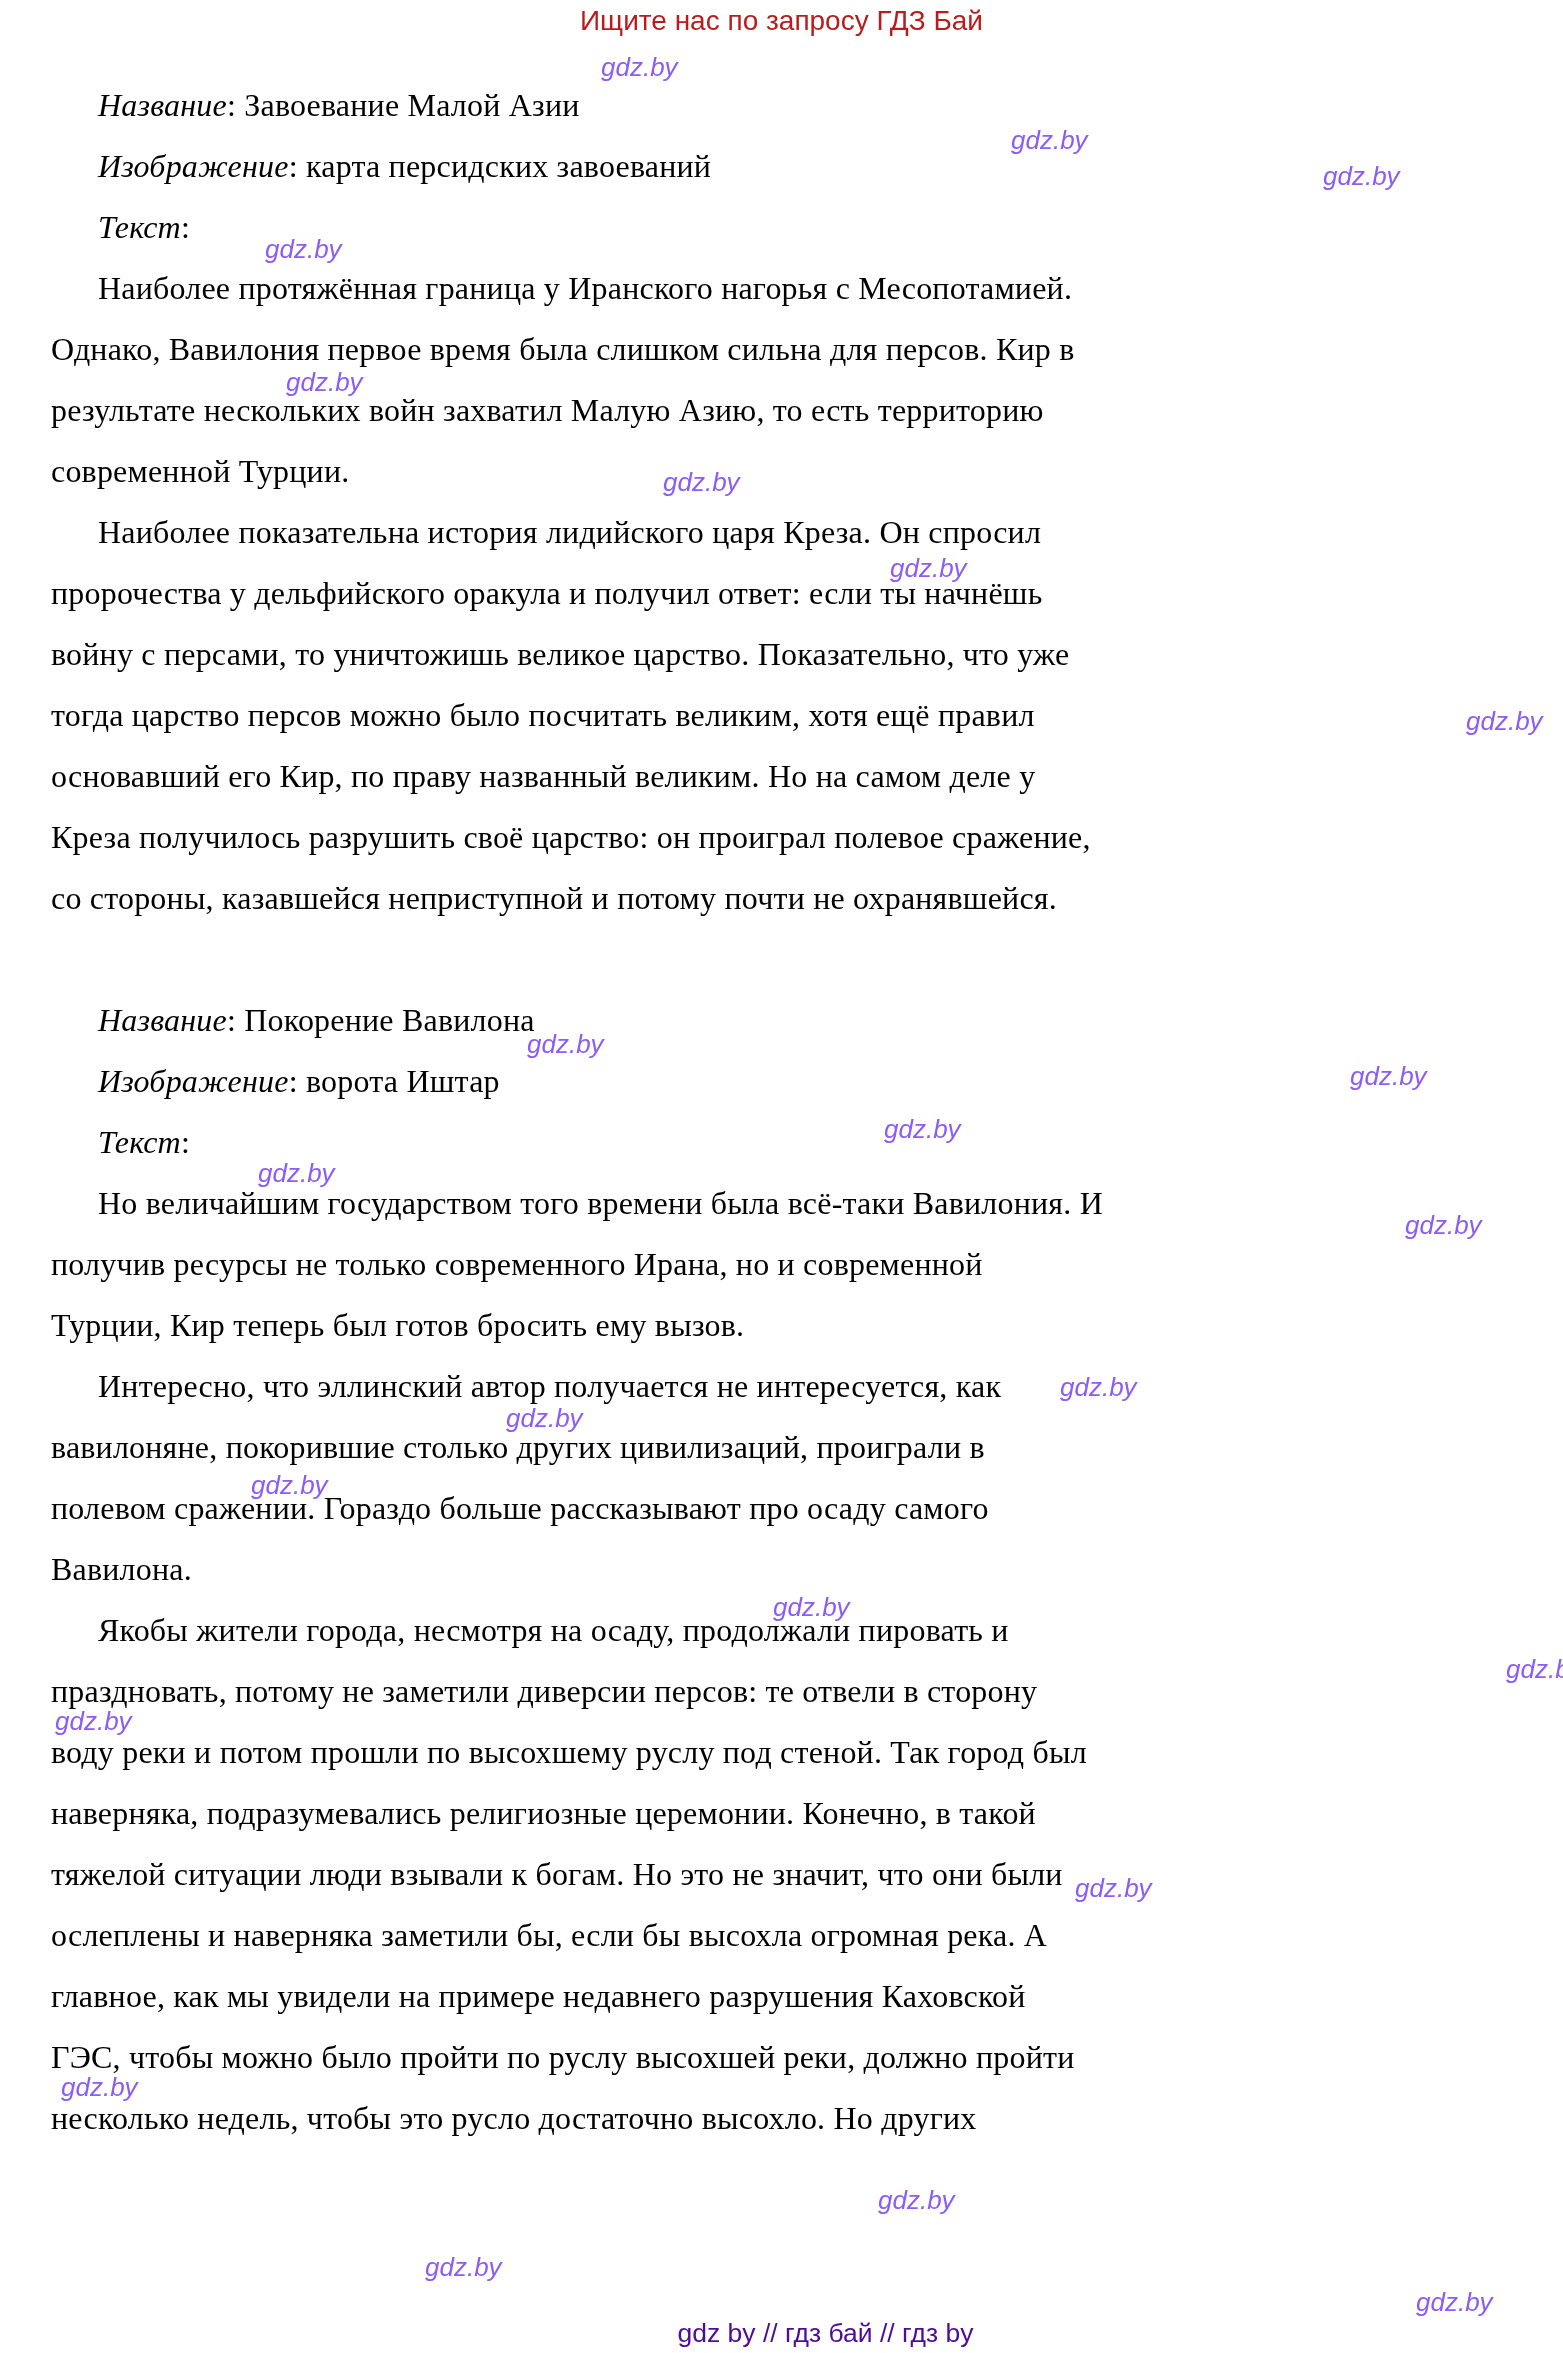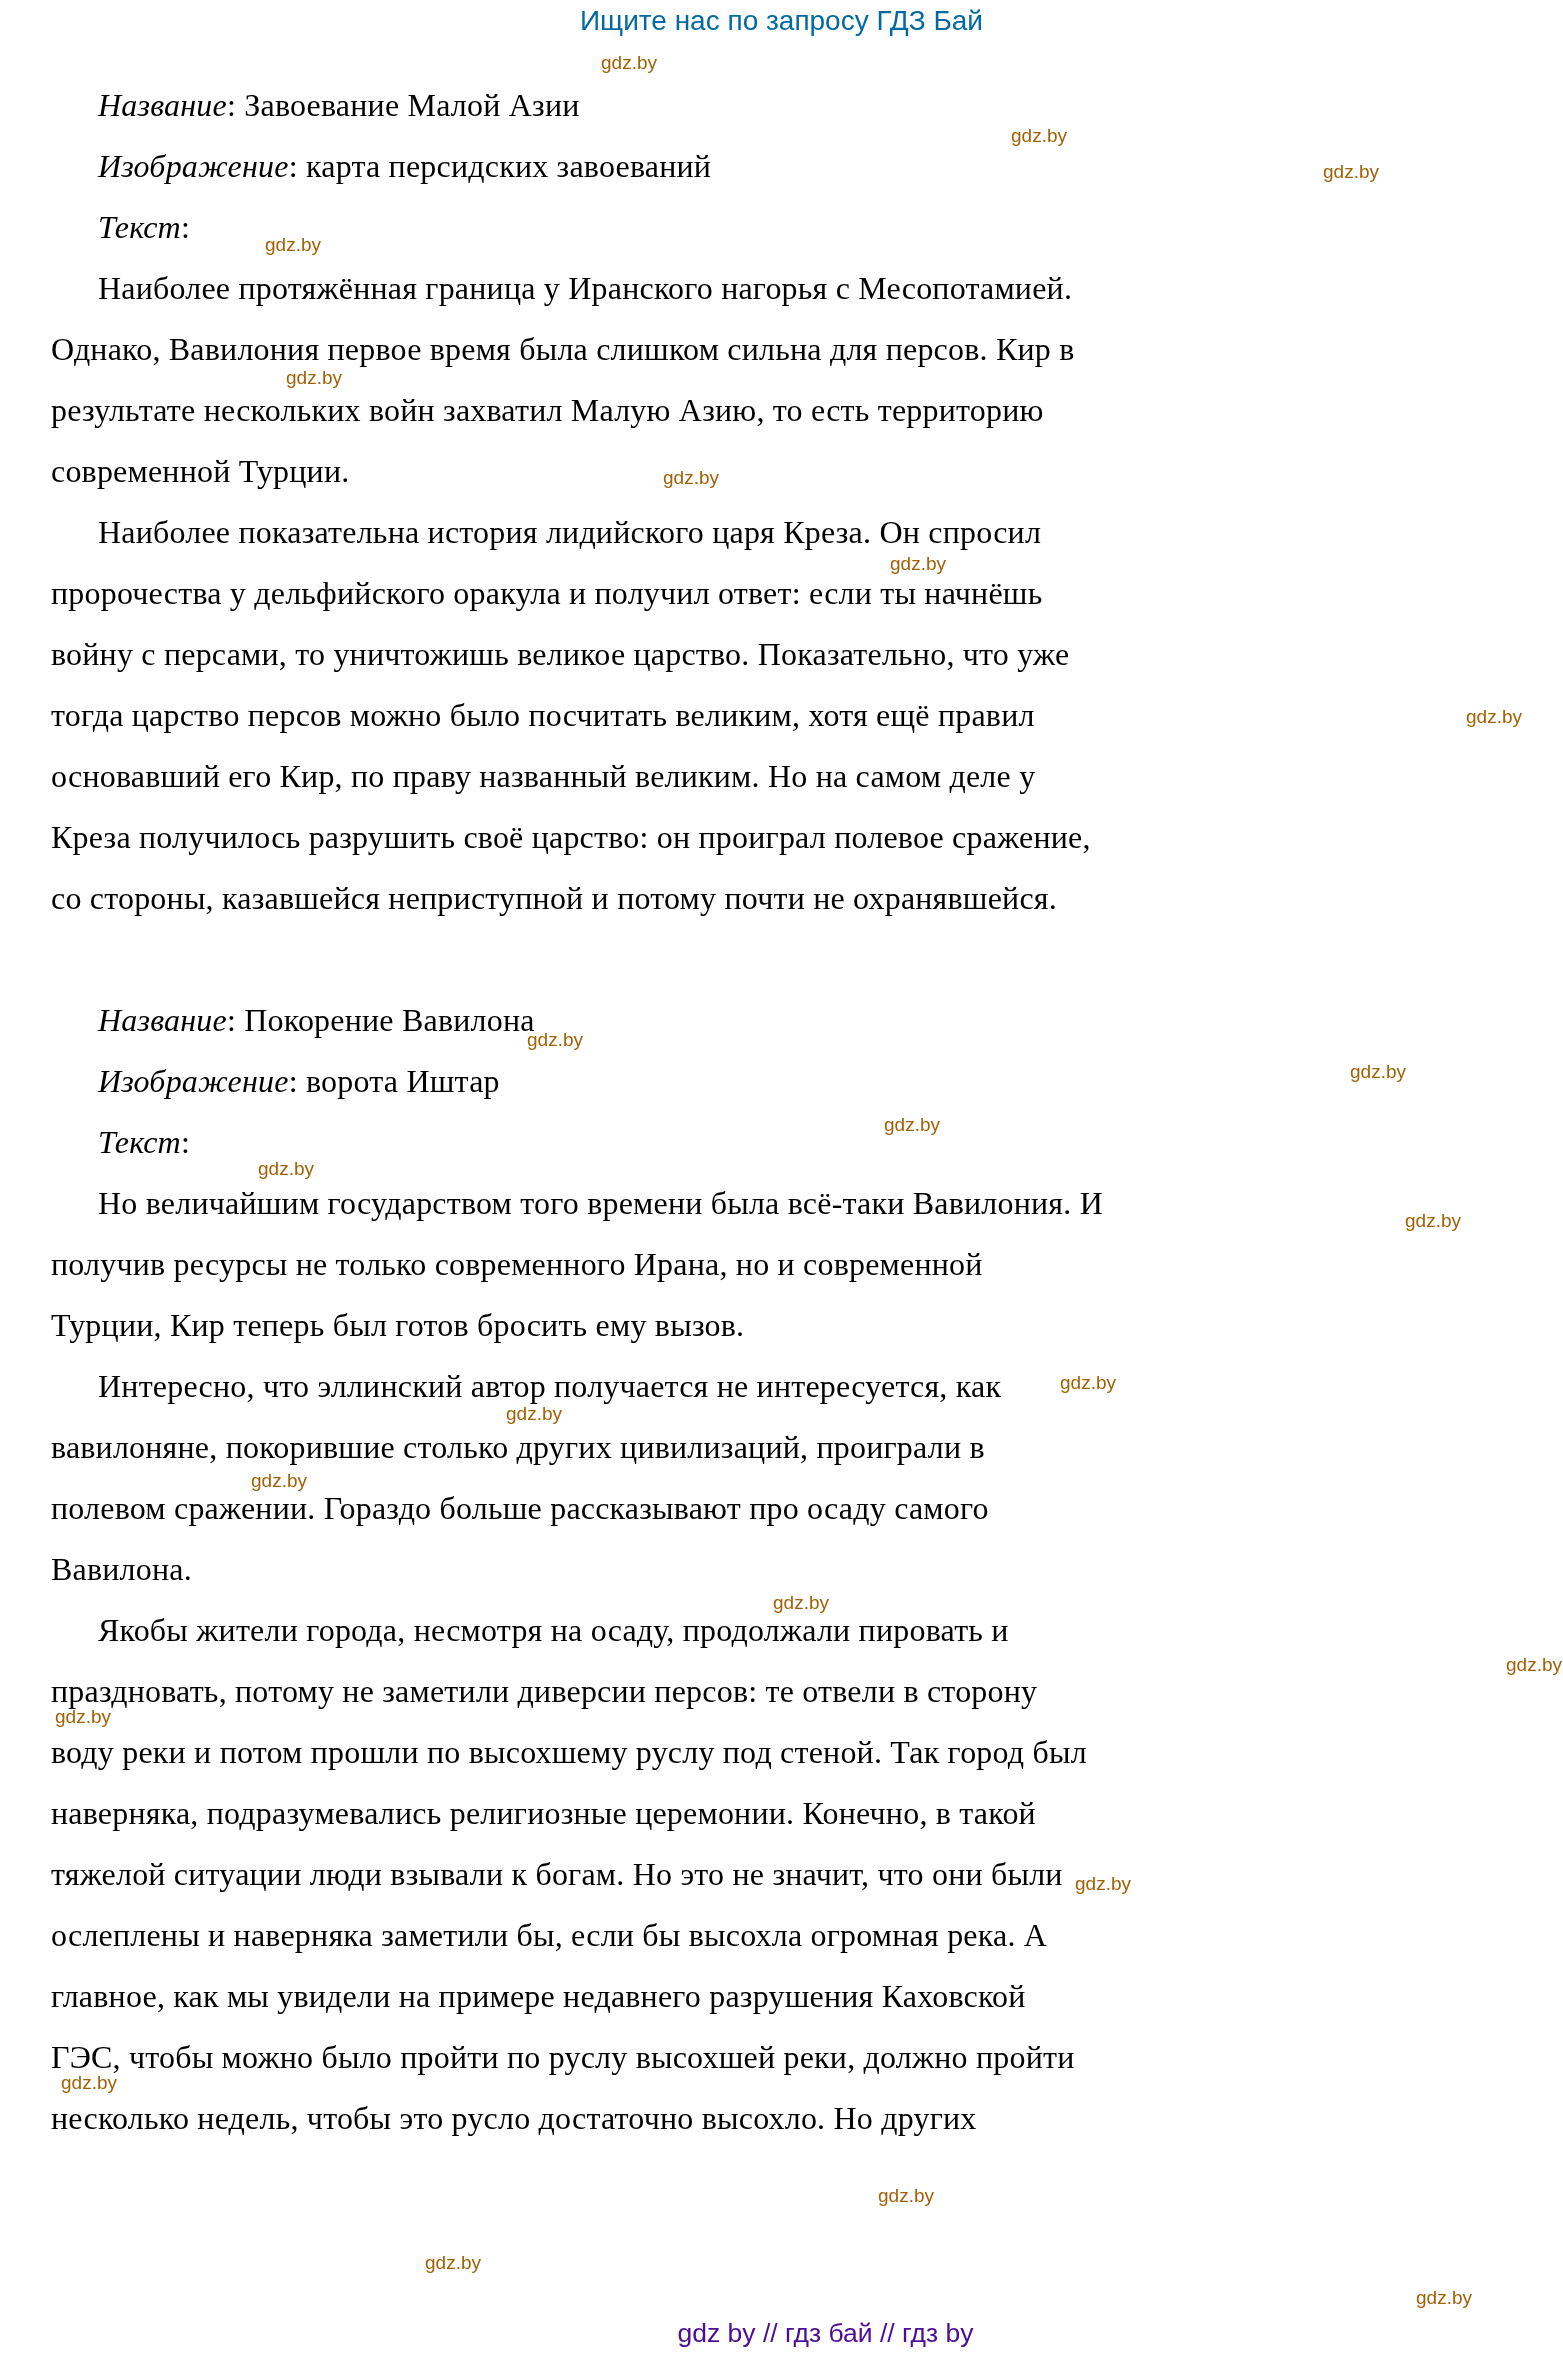--- a/index.html
+++ b/index.html
@@ -44,30 +44,31 @@
     font-size: 32px;
     letter-spacing: 0.2px;
     white-space: nowrap;
   }
   .line.indent { padding-left: 47px; }
   .line.blank { height: 61px; }
   .lbl { font-style: italic; }
   .wm {
     position: absolute;
     font-family: "Liberation Sans", sans-serif;
-    font-size: 19px;
-    color: #a16207;
+    font-size: 26px;
+    color: #8b5cf6;
     white-space: nowrap;
+    font-style: italic;
   }
 </style>
 </head>
 <body>
 
 <div class="page">
-  <div class="site-header" style="color: #0369a1;">Ищите нас по запросу ГДЗ Бай</div>
+  <div class="site-header" style="color: #b91c1c;">Ищите нас по запросу ГДЗ Бай</div>
 
   <div class="doc">
       <div class="line field indent"><span class="lbl">Название</span><span>: </span><span>Завоевание Малой Азии</span></div>
       <div class="line field indent"><span class="lbl">Изображение</span><span>: </span><span>карта персидских завоеваний</span></div>
       <div class="line field indent"><span class="lbl">Текст</span><span>: </span><span></span></div>
       <div class="line indent">Наиболее протяжённая граница у Иранского нагорья с Месопотамией.</div>
       <div class="line">Однако, Вавилония первое время была слишком сильна для персов. Кир в</div>
       <div class="line">результате нескольких войн захватил Малую Азию, то есть территорию</div>
       <div class="line">современной Турции.</div>
       <div class="line indent">Наиболее показательна история лидийского царя Креза. Он спросил</div>

